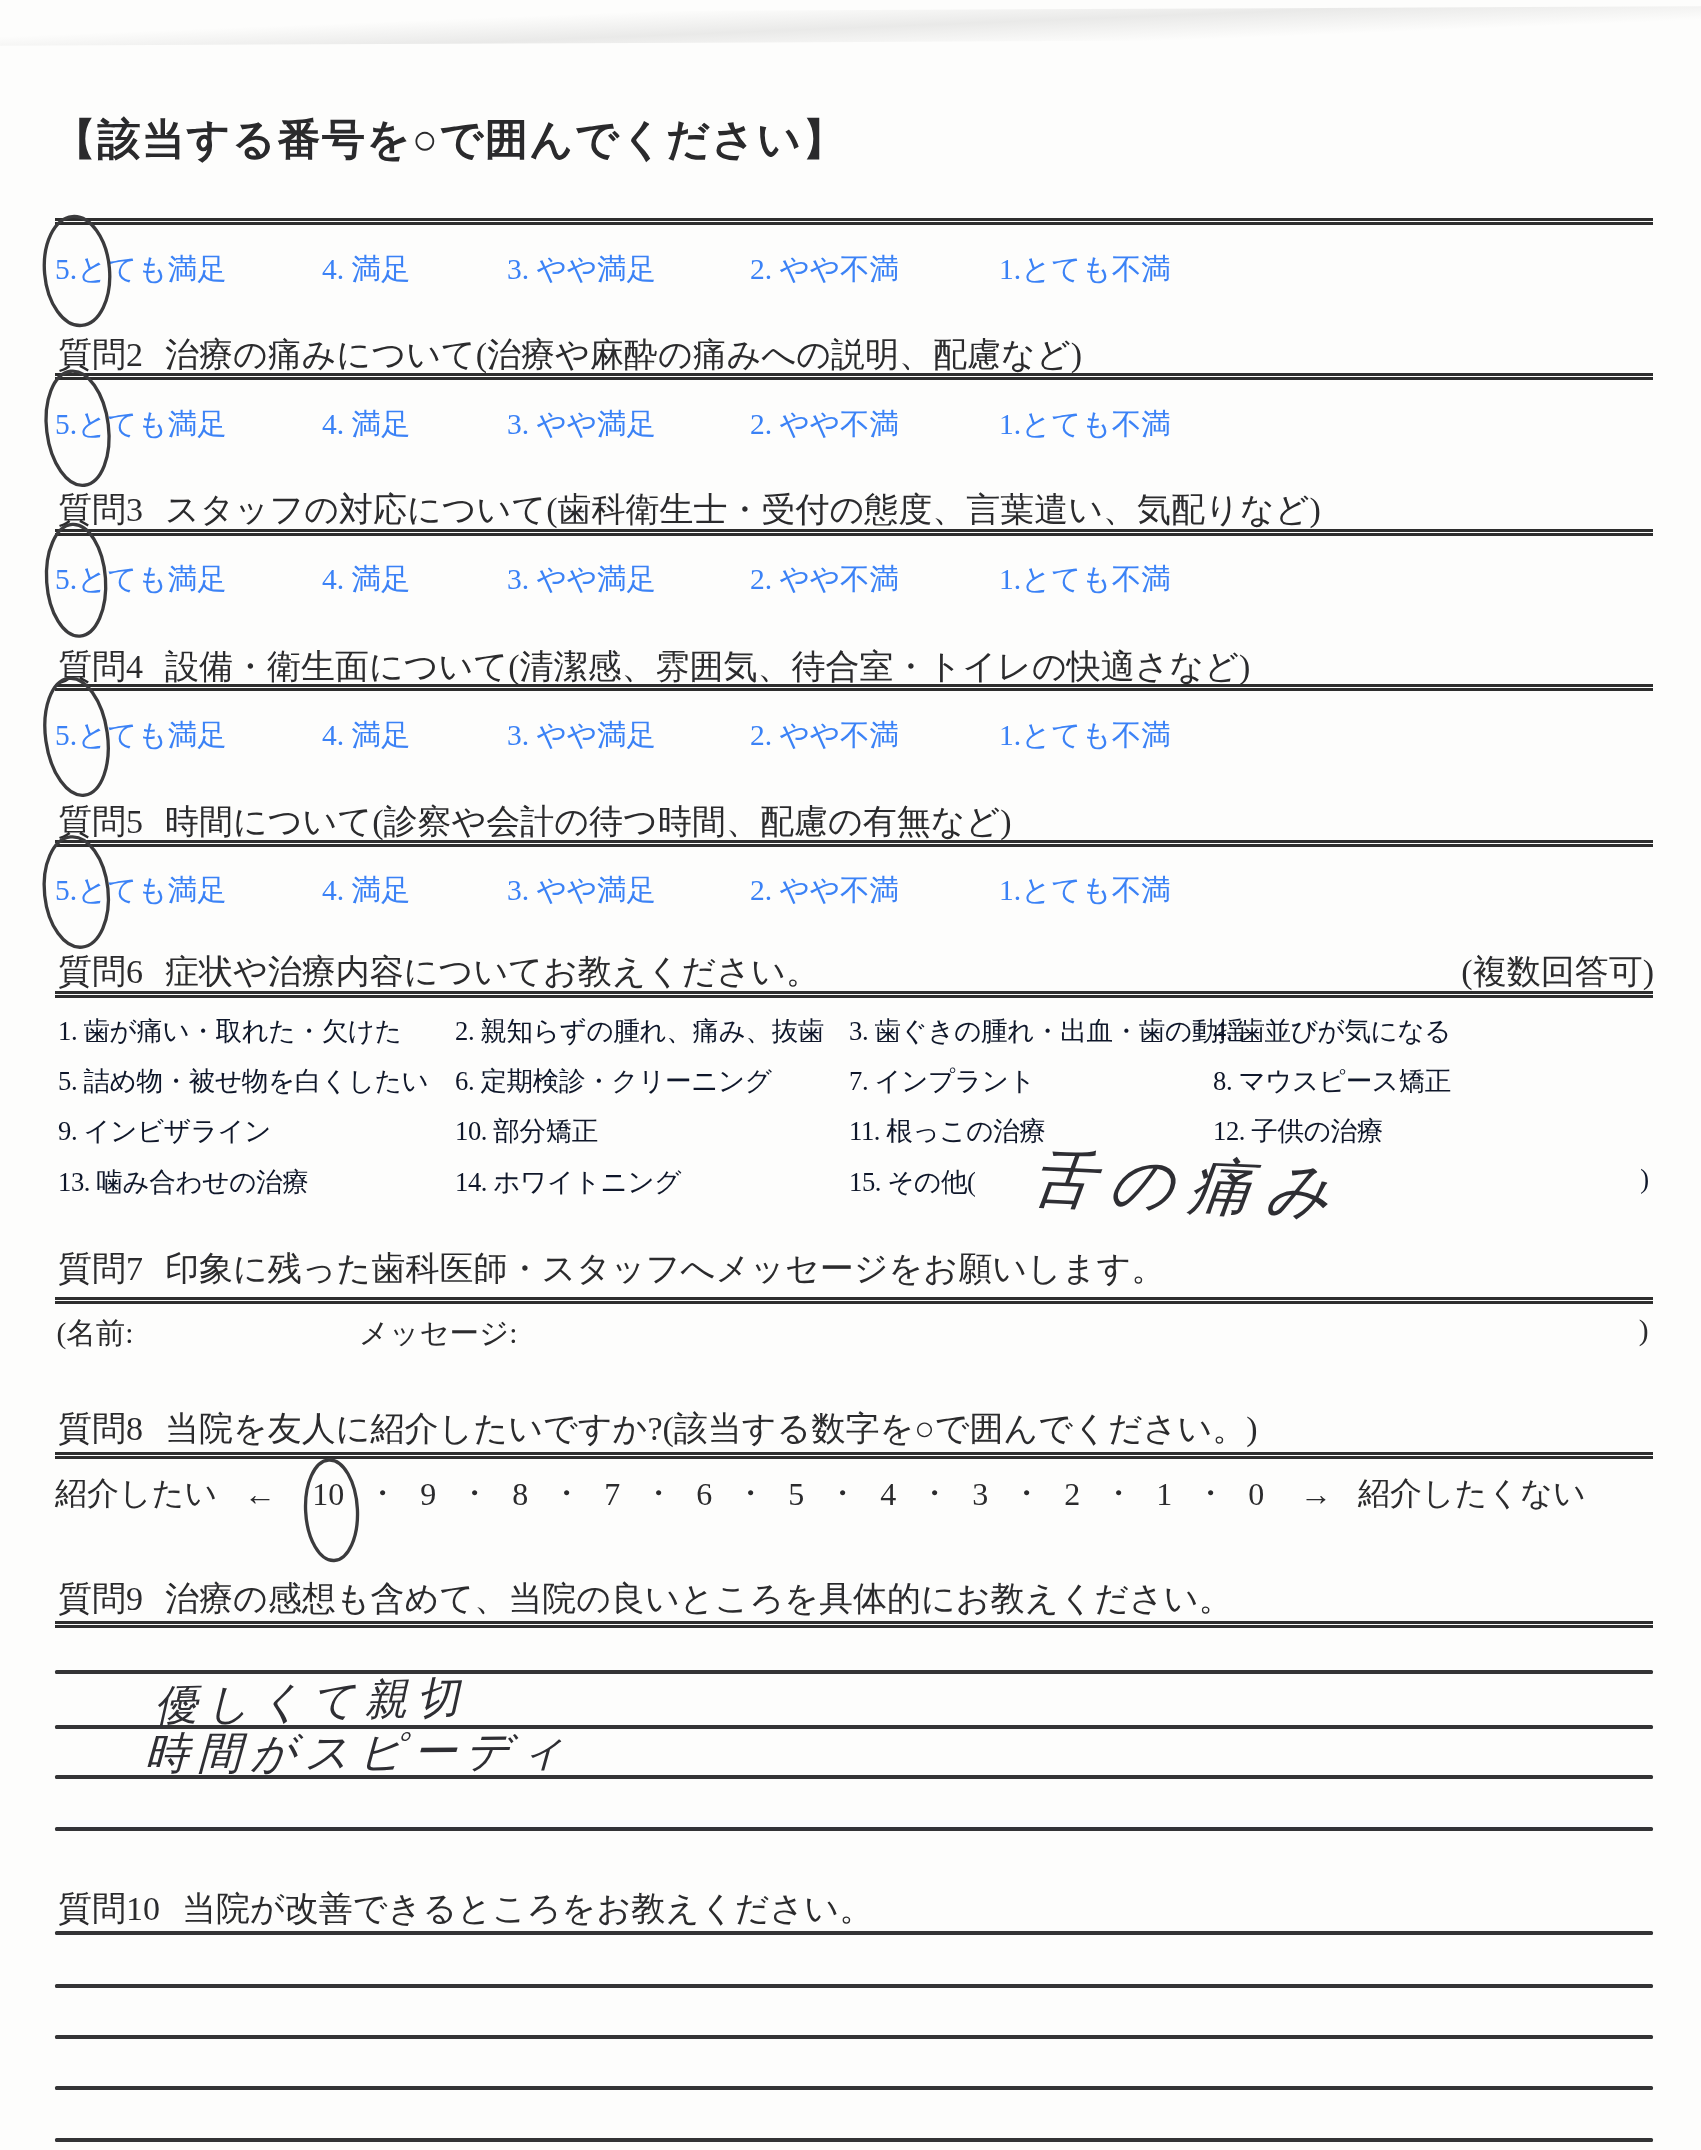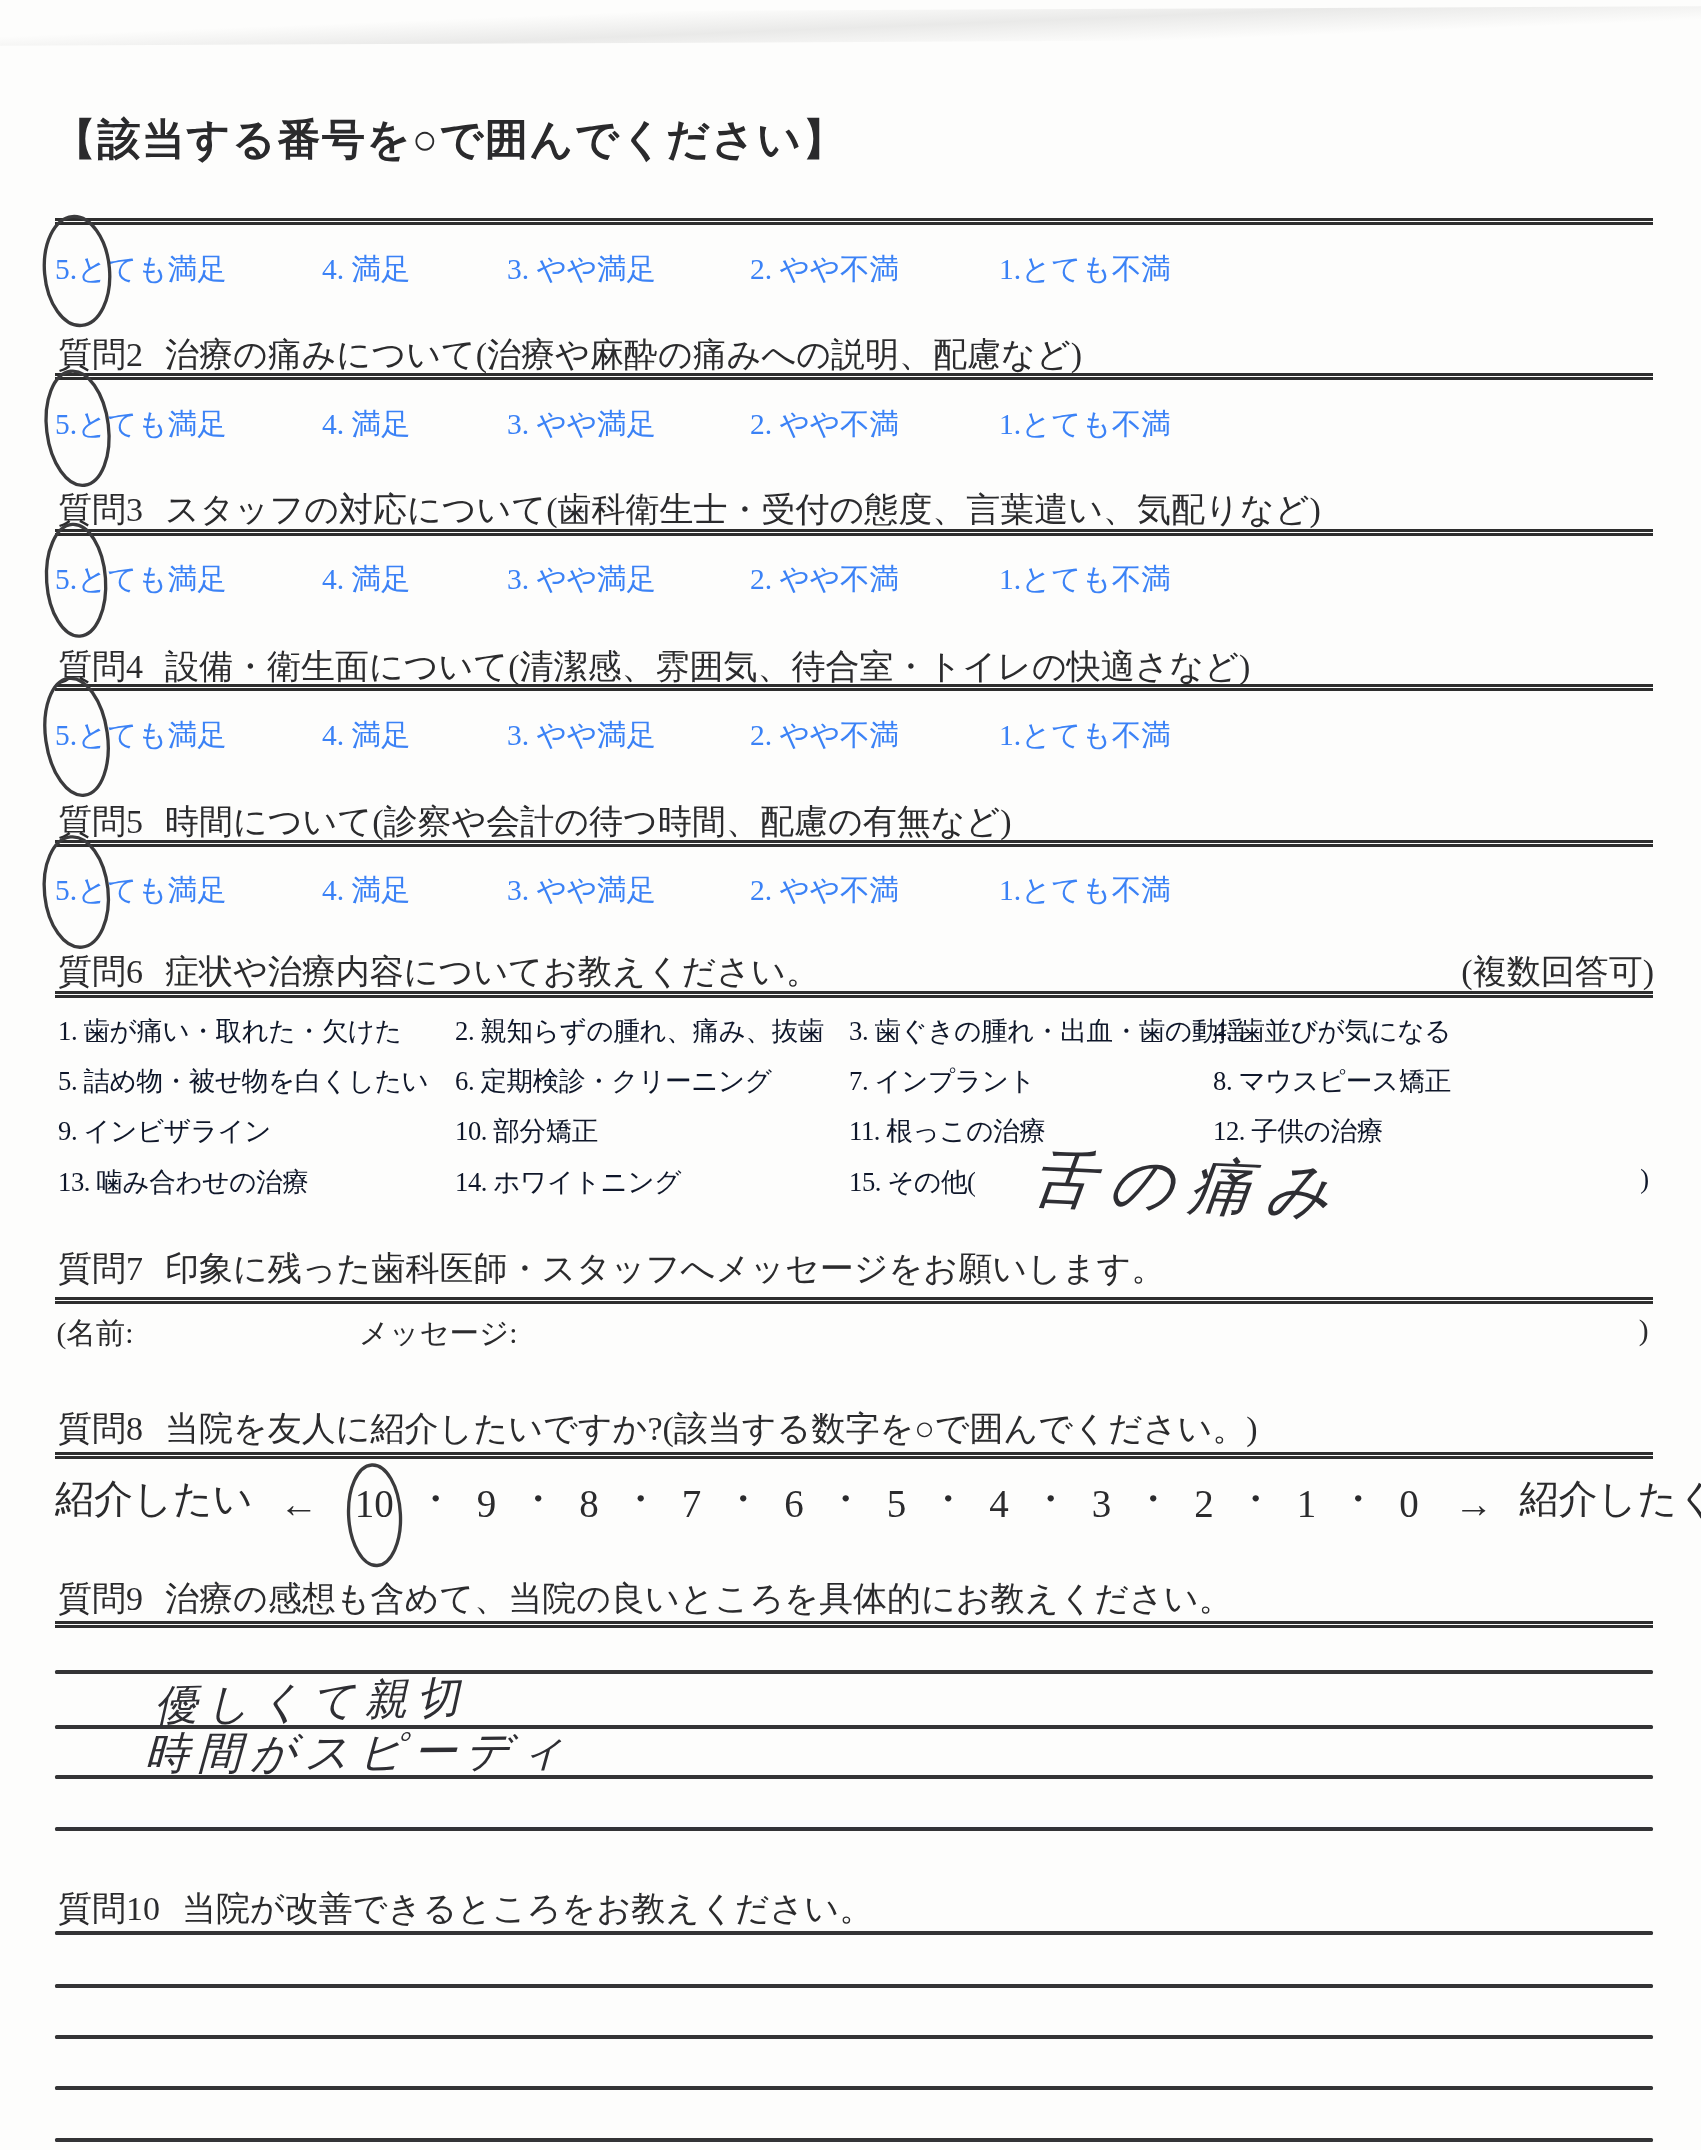--- a/index.html
+++ b/index.html
@@ -36,22 +36,22 @@
   .o1{left:0;} .o2{left:267px;} .o3{left:452px;} .o4{left:695px;text-align:right;} .o5{left:944px;}
   .q6row { position:absolute; left:55px; width:1598px; height:38px; font-size:26.6px; letter-spacing:-0.4px; color:#0f172a; }
   .q6row .c { position:absolute; top:0; white-space:nowrap; }
   .c1{left:3px;} .c2{left:380px;margin-left:20px;} .c3{left:794px;} .c4{left:1158px;}
   .close-paren { position:absolute; right:4.4px; top:0; }
   .fieldrow { position:absolute; left:55px; width:1595px; height:41px; font-size:29.5px; color:#2b2b2d; }
   .fieldrow .f { position:absolute; top:0; white-space:nowrap; }
   .f-name{left:1.5px;} .f-msg{left:304px;} .f-close{right:1.5px;}
   .scale {
     position:absolute; left:55px; top:1472px; width:1598px;
-    display:flex; align-items:flex-end; gap:22px;
-    font-size:39px; white-space:nowrap; color:#2b2b2d;
+    display:flex; align-items:center; gap:22px;
+    font-size:32px; white-space:nowrap; color:#2b2b2d;
   }
   .scale .num { position:relative; }
   .scale .arrow { margin:0 4.4px; }
   .circ { position:absolute; pointer-events:none; }
   .hand {
     position:absolute; font-style:italic; color:#2e2e33; white-space:nowrap;
     letter-spacing:8.9px;
   }
   .hand-q6 { left:1032px; top:1143px; font-size:63px; transform:rotate(2.5deg) skewX(-4deg); letter-spacing:14.8px; z-index:5; }
   .hand-q9a { left:154px; top:1673px; font-size:43px; transform:rotate(-1.6deg); z-index:5; }

